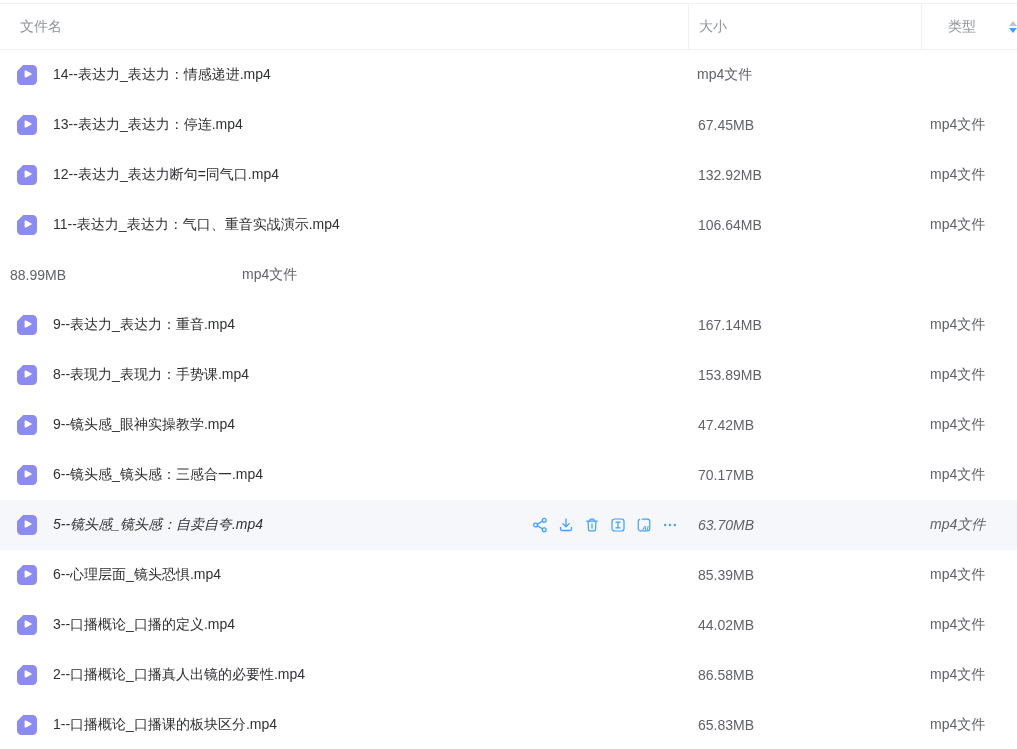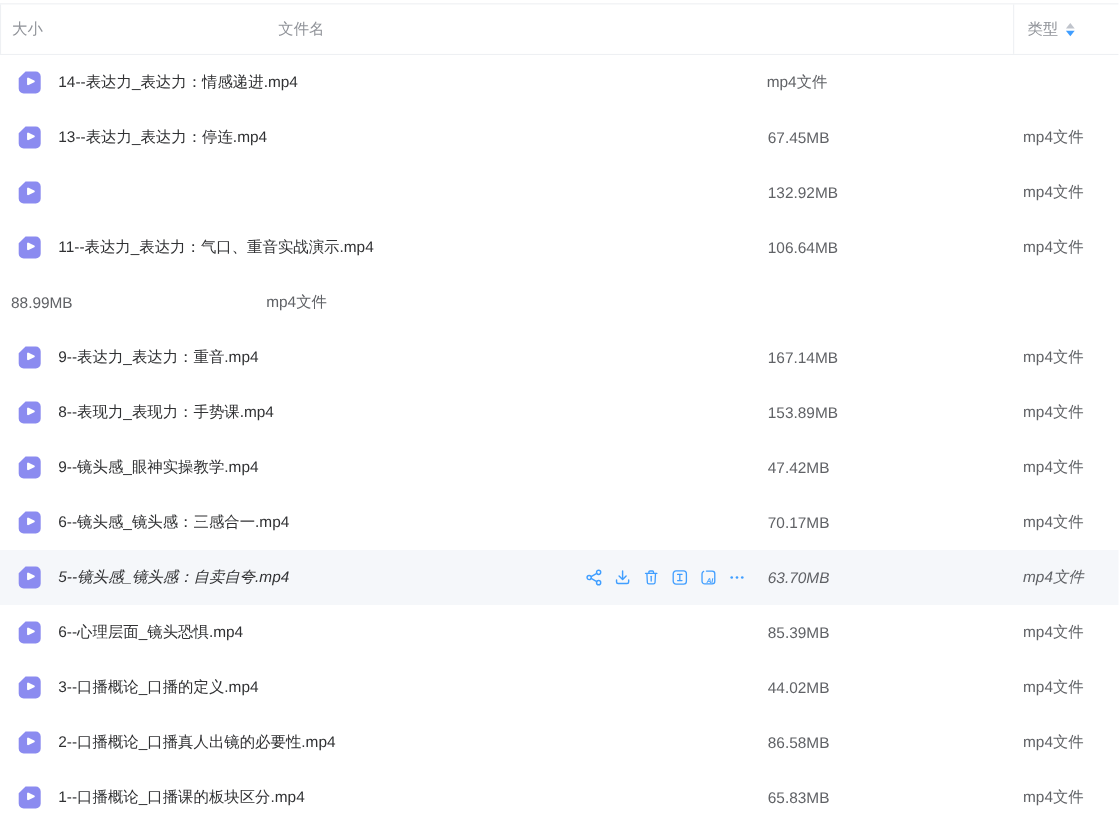--- a/index.html
+++ b/index.html
@@ -14,21 +14,21 @@
   *{margin:0;padding:0;box-sizing:border-box;}
   html,body{width:1017px;height:749px;overflow:hidden;background:#fff;
     font-family:"Liberation Sans","DejaVu Sans",sans-serif;}
   .page{width:1017px;height:749px;margin-top:3px;border-top:1px solid var(--border);}
   
   .thead{display:flex;height:46px;border-bottom:1px solid var(--border);
     color:var(--text-head);font-size:14px;align-items:center;}
   .th{height:100%;display:flex;align-items:center;}
   .th-name{width:688px;padding-left:20px;}
   .th-size{width:233px;padding-left:10px;border-left:1px solid var(--border);}
-  .th-type{flex:1;padding-left:12px;border-left:1px solid var(--border);cursor:pointer;}
+  .th-type{flex:1;padding-left:26px;border-left:1px solid var(--border);cursor:pointer;justify-content:space-between;}
   .sorter{display:inline-flex;flex-direction:column;margin-left:7px;cursor:pointer;}
   .caret{width:0;height:0;border-left:4px solid transparent;border-right:4px solid transparent;}
   .caret.up{border-bottom:5px solid #c0c4cc;margin-bottom:2px;}
   .caret.down{border-top:5px solid var(--accent);}
   
   .row{display:flex;height:50px;align-items:center;font-size:14px;cursor:pointer;}
   .row.hover{background:var(--hover-bg);font-style:italic;}
   .cell.name{width:688px;display:flex;align-items:center;padding-left:16px;color:var(--text-dark);}
   .ficon{width:22px;height:22px;flex:0 0 22px;display:inline-flex;}
   .fname{margin-left:15px;white-space:nowrap;}
@@ -38,25 +38,25 @@
   .actions{display:none;margin-left:auto;padding-right:10px;color:var(--accent);}
   .row.hover .actions{display:flex;align-items:center;gap:10px;}
   .act{width:16px;height:16px;display:inline-flex;cursor:pointer;}
   .act svg{display:block;}
 </style>
 </head>
 <body>
 
 <div class="page">
   <div class="thead">
+    <div class="th th-name">
+      <span>文件名</span>
+    </div>
     <div class="th th-size">
       <span>大小</span>
-    </div>
-    <div class="th th-name">
-      <span>文件名</span>
     </div>
     <div class="th th-type">
       <span>类型</span>
       <span class="sorter">
         <i class="caret up"></i>
         <i class="caret down"></i>
       </span>
     </div>
   </div>
   <div class="tbody" id="file-list">
@@ -88,20 +88,21 @@
     <div class="cell type">mp4文件</div>
   </div>
       <div class="row">
     <div class="cell name">
       <span class="ficon">
         <svg viewBox="0 0 22 22" width="22" height="22">
           <path d="M7.2 1 H16.5 A4.5 4.5 0 0 1 21 5.5 V16.5 A4.5 4.5 0 0 1 16.5 21 H5.5 A4.5 4.5 0 0 1 1 16.5 V7.2 Z" style="fill:var(--file-icon)"></path>
           <path d="M8.6 7.4 a0.9 0.9 0 0 1 1.35 -0.78 l5.2 2.6 a0.9 0.9 0 0 1 0 1.56 l-5.2 2.6 a0.9 0.9 0 0 1 -1.35 -0.78 Z" fill="#ffffff"></path>
         </svg>
       </span>
+      <span class="fname">12--表达力_表达力断句=同气口.mp4</span>
 
     </div>
     <div class="cell size">132.92MB</div>
     <div class="cell type">mp4文件</div>
   </div>
       <div class="row">
     <div class="cell name">
       <span class="ficon">
         <svg viewBox="0 0 22 22" width="22" height="22">
           <path d="M7.2 1 H16.5 A4.5 4.5 0 0 1 21 5.5 V16.5 A4.5 4.5 0 0 1 16.5 21 H5.5 A4.5 4.5 0 0 1 1 16.5 V7.2 Z" style="fill:var(--file-icon)"></path>

